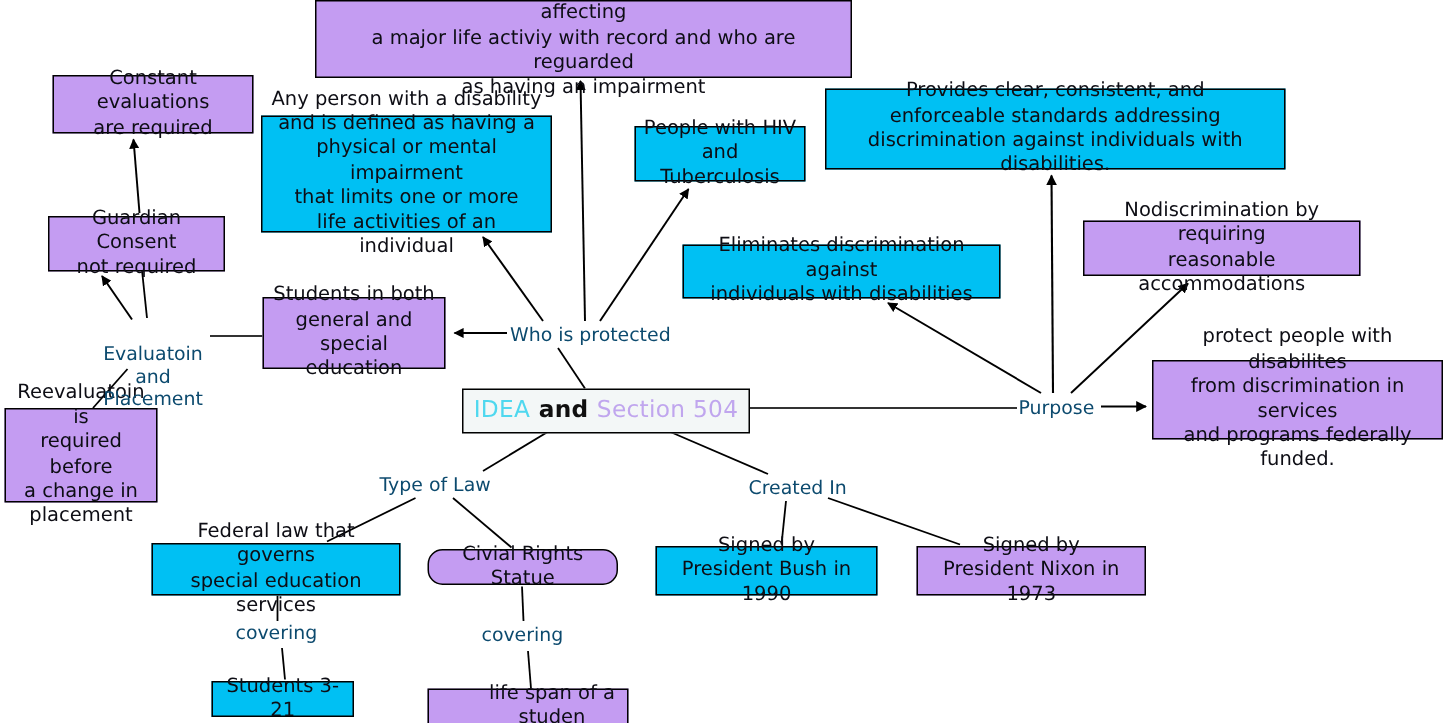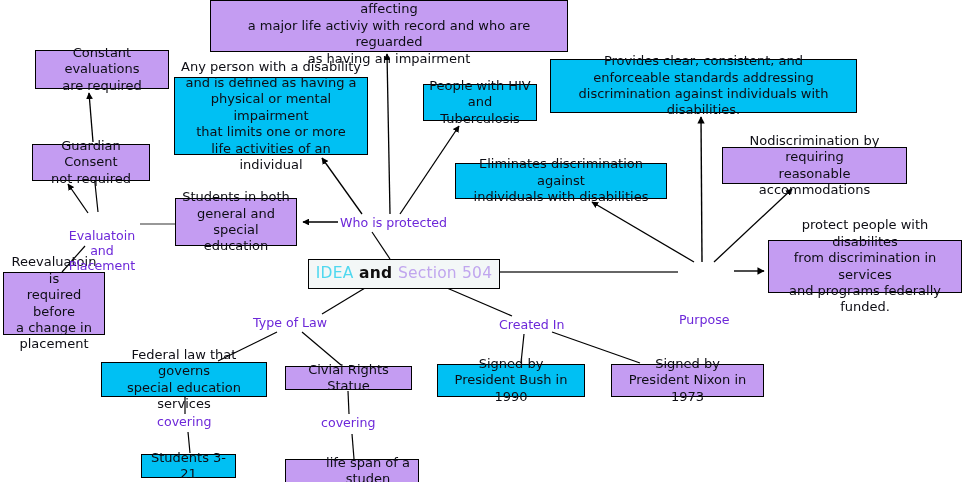--- a/index.html
+++ b/index.html
@@ -52,21 +52,21 @@
     padding: 14px 7px;
     white-space: pre;
     letter-spacing: 0.2px;
   }
   .center-node .w-idea { color: #4fd8ef; }
   .center-node .w-and  { color: #101010; font-weight: bold; }
   .center-node .w-sect { color: #c0a6ee; }
   .link-label {
     position: absolute;
     font-size: 12.6px;
-    color: #6d28d9;
+    color: #0c4a6e;
     background: transparent;
     white-space: nowrap;
     line-height: 1.2;
     text-align: center;
   }
 </style>
 </head>
 <body>
 
 <div id="canvas">
@@ -188,21 +188,21 @@
 required before
 a change in
 placement</span>
   </div>
 
   <div class="node cyan" style="left:101px; top:362px; width:166px; height:35px;">
     <span>Federal law that governs
 special education services</span>
   </div>
 
-  <div class="node purple" style="left:285px; top:366px; width:127px; height:24px;">
+  <div class="node purple" style="left:285px; top:366px; width:127px; height:24px;border-radius:10px;">
     <span>Civial Rights Statue</span>
   </div>
 
   <div class="node cyan" style="left:437px; top:364px; width:148px; height:33px;">
     <span>Signed by
 President Bush in 1990</span>
   </div>
 
   <div class="node purple" style="left:611px; top:364px; width:153px; height:33px;">
     <span>Signed by
@@ -218,21 +218,21 @@
   </div>
 
   <div class="center-node" style="left:308px; top:259px; width:192px; height:26px;">
     <span class="w-idea">IDEA</span><span class="w-and"> and </span><span class="w-sect">Section 504</span>
   </div>
 
   <div class="link-label" style="left:340px; top:215px;">
     <span>Who is protected</span>
   </div>
 
-  <div class="link-label" style="left:679px; top:264px;margin-top:48px;">
+  <div class="link-label" style="left:679px; top:264px;">
     <span>Purpose</span>
   </div>
 
   <div class="link-label" style="left:253px; top:315px;text-align:right;">
     <span>Type of Law</span>
   </div>
 
   <div class="link-label" style="left:499px; top:317px;">
     <span>Created In</span>
   </div>

